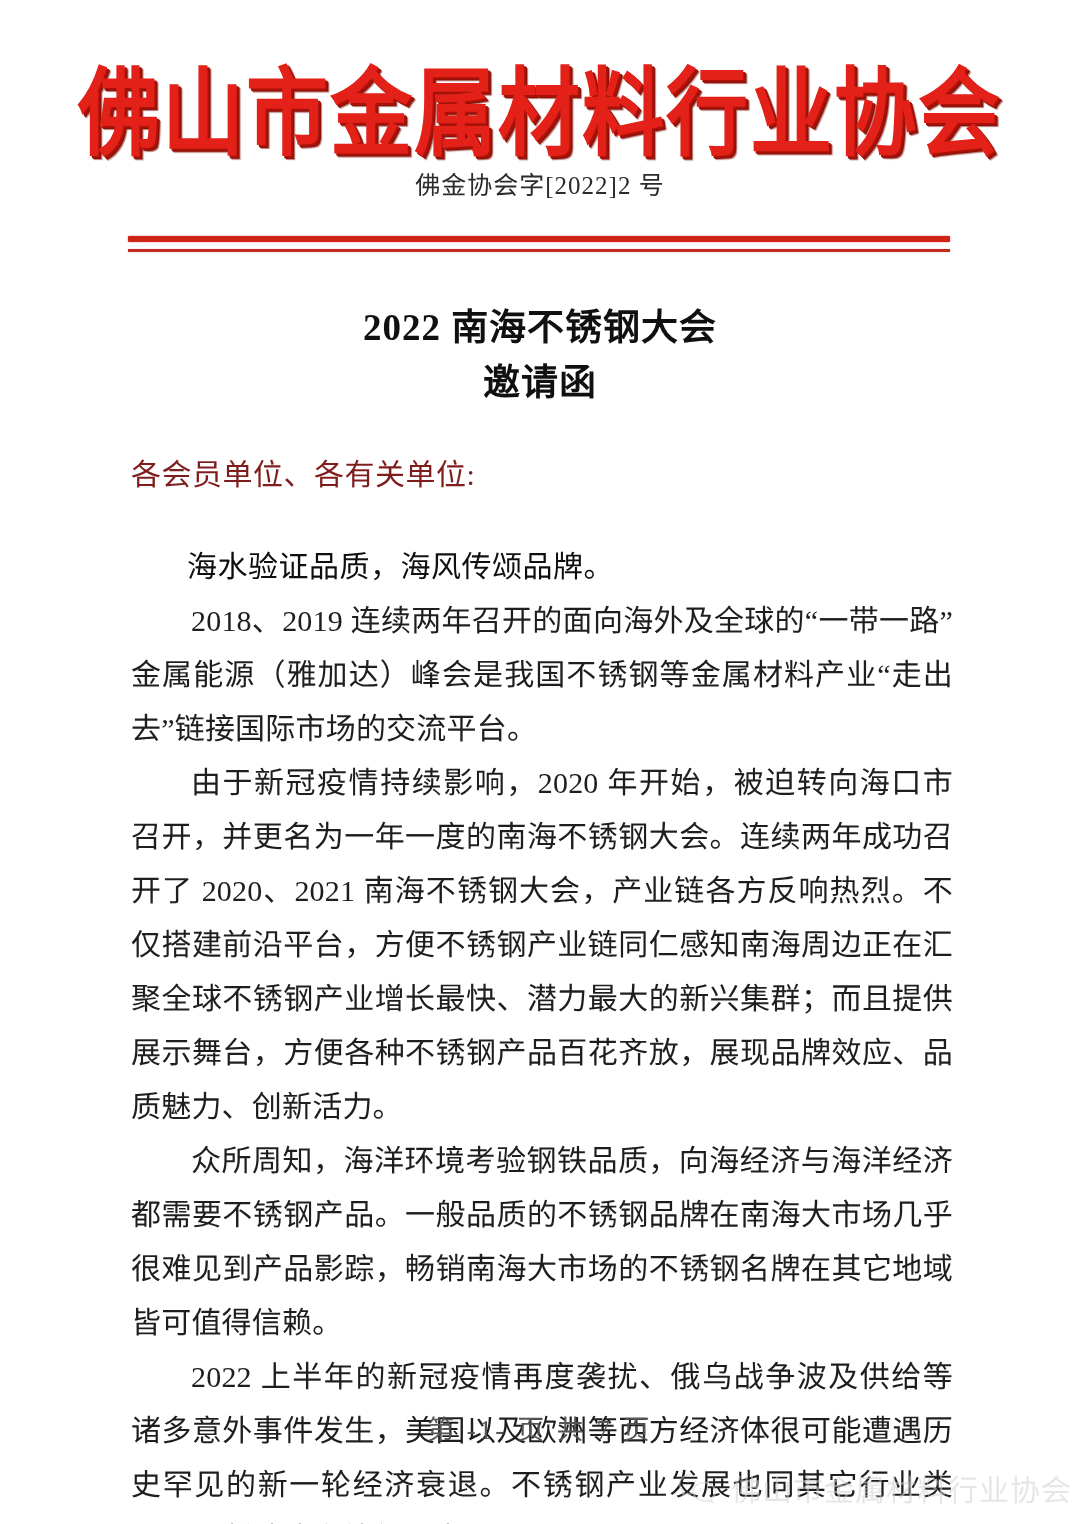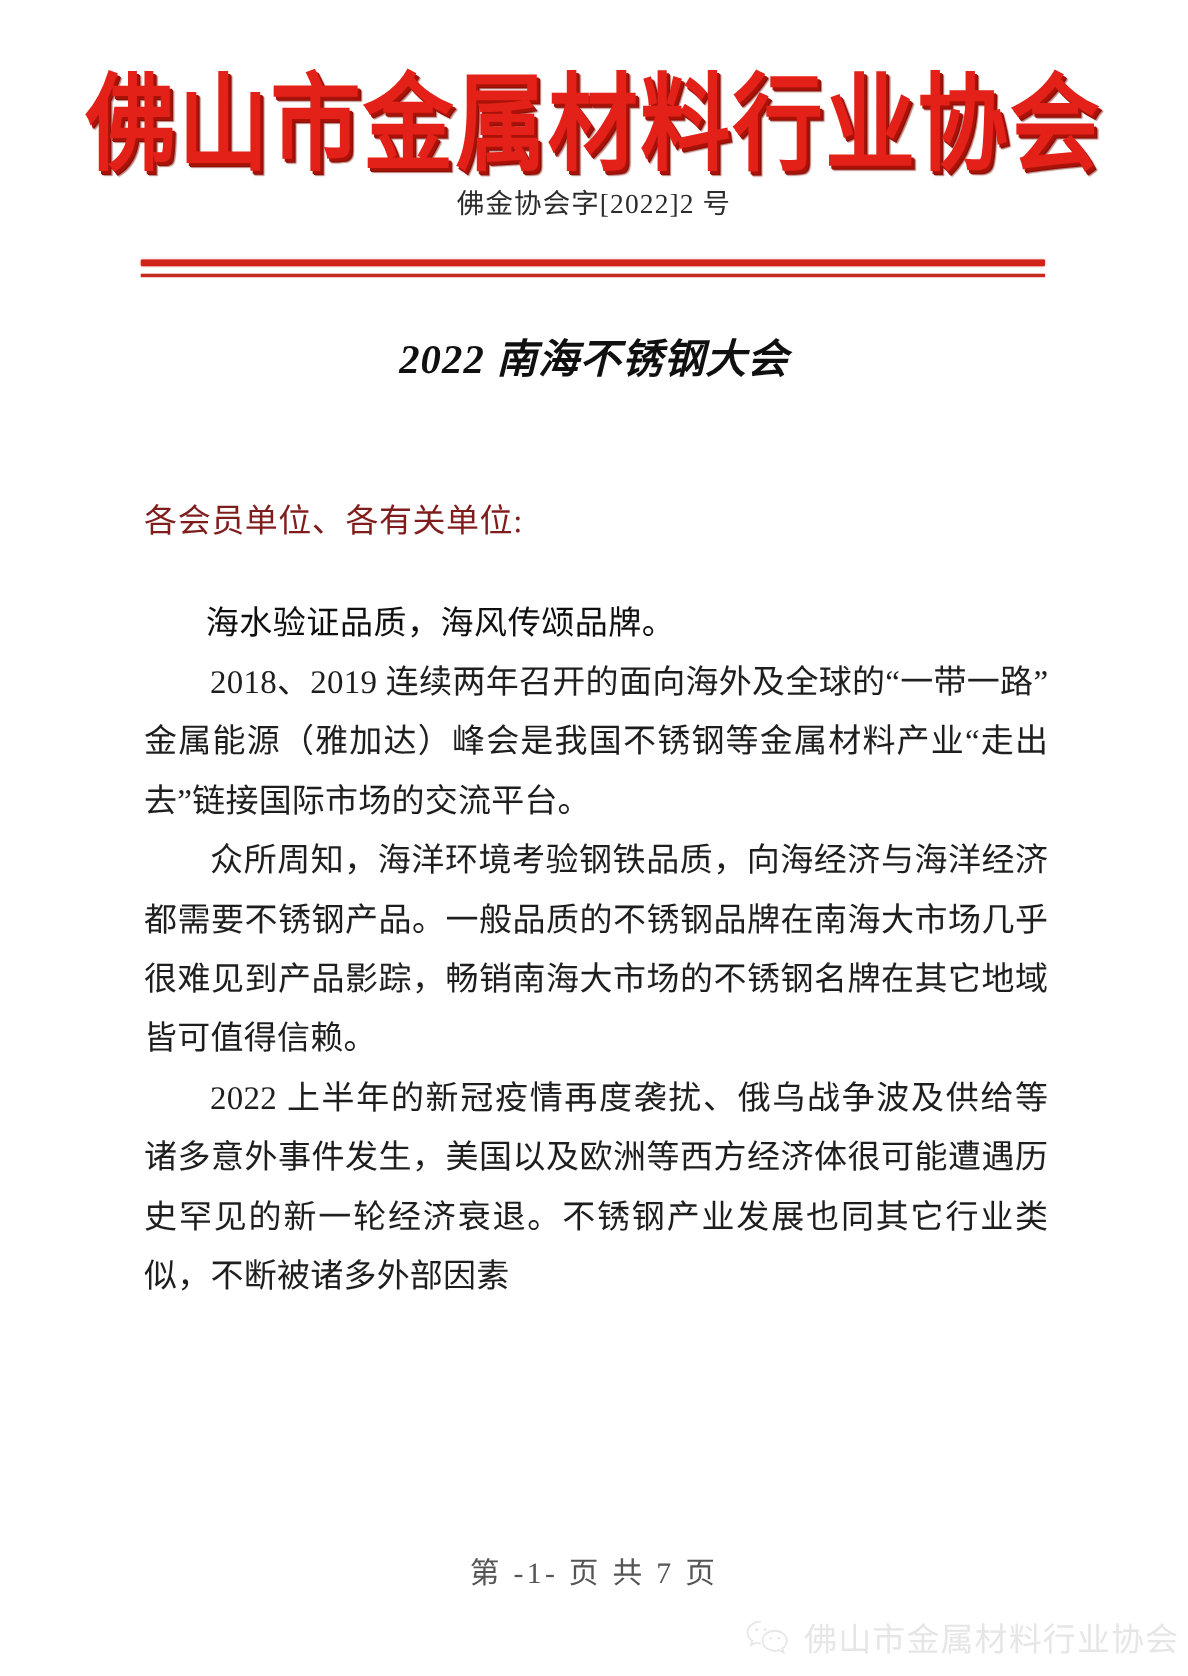--- a/index.html
+++ b/index.html
@@ -80,21 +80,20 @@
     left: 0;
     top: 300px;
     width: 1080px;
     text-align: center;
     font-family: "Liberation Serif", "DejaVu Serif", serif;
     font-weight: bold;
     font-size: 37px;
     line-height: 55px;
     letter-spacing: 1px;
     color: #101010;
-    font-style: italic;
   }
   .doc-title .line2 { display: block; }
 
   
   .body-block {
     position: absolute;
     left: 131px;
     top: 448px;
     width: 822px;
   }
@@ -171,28 +170,30 @@
   </div>
 
   <div class="rule-wrap">
     <div class="rule-thick"></div>
     <div class="rule-gap"></div>
     <div class="rule-thin"></div>
   </div>
 
   <div class="doc-title">
     <span class="line1">2022 南海不锈钢大会</span>
+    <span class="line2">邀请函</span>
   </div>
 
   <div class="body-block">
     <div class="salutation">各会员单位、各有关单位:</div>
 
     <div class="slogan">海水验证品质，海风传颂品牌。</div>
 
     <p class="para">2018、2019 连续两年召开的面向海外及全球的“一带一路”金属能源（雅加达）峰会是我国不锈钢等金属材料产业“走出去”链接国际市场的交流平台。</p>
+    <p class="para">由于新冠疫情持续影响，2020 年开始，被迫转向海口市召开，并更名为一年一度的南海不锈钢大会。连续两年成功召开了 2020、2021 南海不锈钢大会，产业链各方反响热烈。不仅搭建前沿平台，方便不锈钢产业链同仁感知南海周边正在汇聚全球不锈钢产业增长最快、潜力最大的新兴集群；而且提供展示舞台，方便各种不锈钢产品百花齐放，展现品牌效应、品质魅力、创新活力。</p>
     <p class="para">众所周知，海洋环境考验钢铁品质，向海经济与海洋经济都需要不锈钢产品。一般品质的不锈钢品牌在南海大市场几乎很难见到产品影踪，畅销南海大市场的不锈钢名牌在其它地域皆可值得信赖。</p>
     <p class="para">2022 上半年的新冠疫情再度袭扰、俄乌战争波及供给等诸多意外事件发生，美国以及欧洲等西方经济体很可能遭遇历史罕见的新一轮经济衰退。不锈钢产业发展也同其它行业类似，不断被诸多外部因素</p>
   </div>
 
   <div class="footer-page">第 -1- 页 共 7 页</div>
 
   <div class="watermark">
     <span class="wechat-icon">
       <svg viewBox="0 0 42 34" width="42" height="34" aria-hidden="true">
         <g fill="none" stroke="#d4d4d4" stroke-width="1.6">

